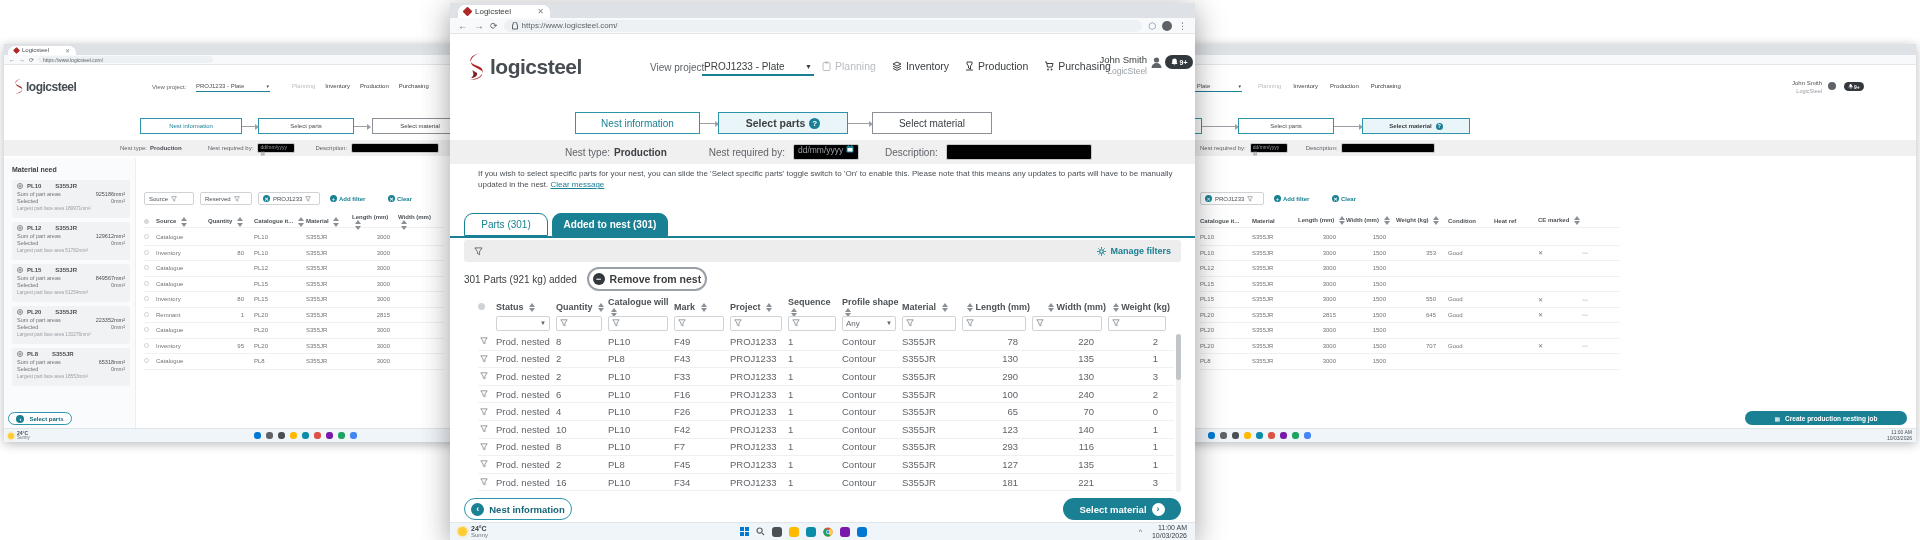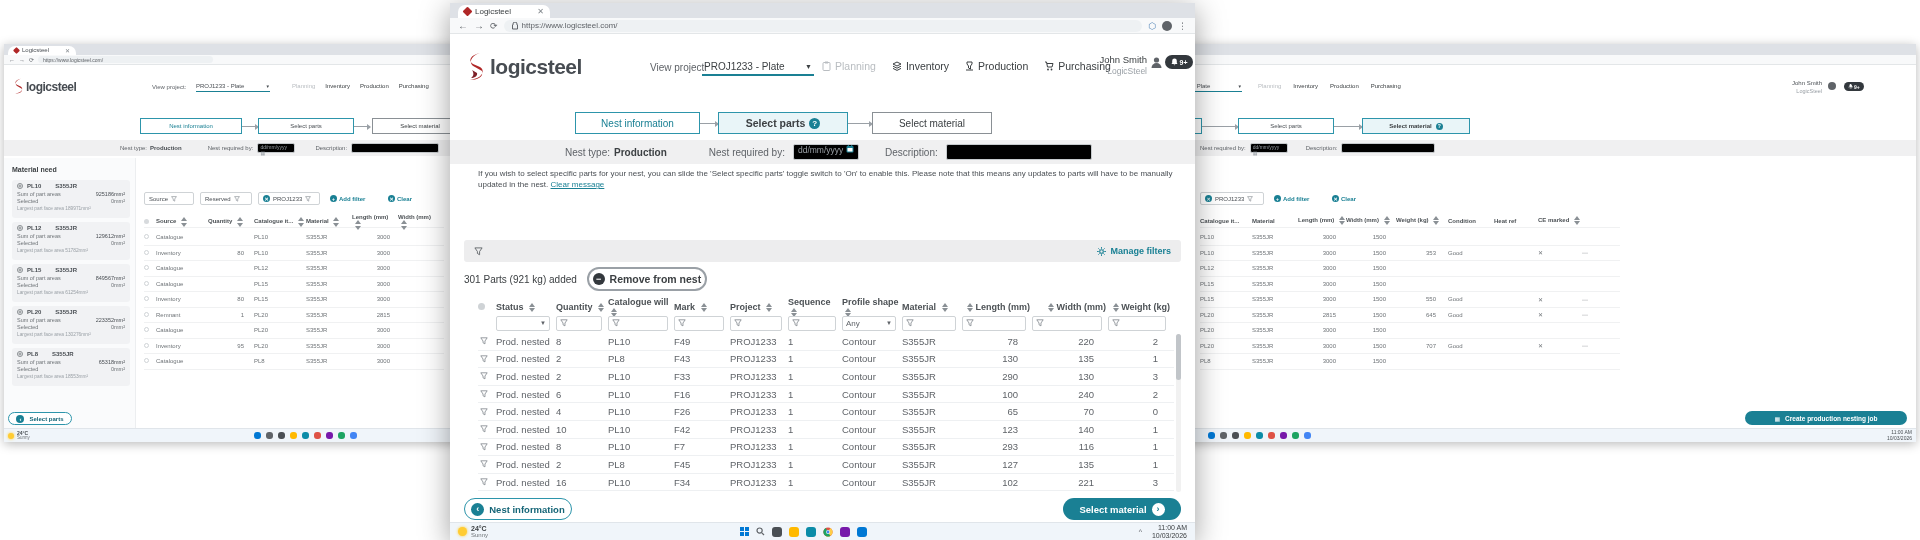--- a/index.html
+++ b/index.html
@@ -707,20 +707,29 @@
         </svg>
     </div>
     <span style="margin-left:26px; color:#5f6368;">Description:</span>
     <div class="inputbox" style="margin-left:8px; width:146px; height:16px;"></div>
   </div>
 
   <div class="content" style="top:165px; left:14px !important; width:717px; padding:0 0 0 14px; font-size:8px; line-height:11px; color:#4a4f54;">
     <div><span>If you wish to select specific parts for your nest, you can slide the 'Select specific parts' toggle switch to 'On' to enable this. Please note that this means any updates to parts will have to be manually updated in the nest.</span> <span class="link">Clear message</span></div>
   </div>
 
+  <div class="content" id="c-tabs" style="top:210px; height:24px;">
+    <div class="tabpill" style="left:14px; width:84px; color:#1a8094; background:#fff;">
+      <span>Parts (301)</span>
+    </div>
+    <div class="tabpill" style="left:102px; width:116px; color:#fff; background:#1a8094; font-weight:bold;">
+      <span>Added to nest (301)</span>
+    </div>
+    <div class="tealline abs" style="left:0; right:0; top:23px; height:1.5px;"></div>
+  </div>
 
   <div class="content" style="top:237px; left:14px !important; width:717px; height:22px; background:#ededee; border-radius:3px; display:flex; align-items:center; padding:0 10px; gap:7px; font-size:9px; color:#55595e;">
     <svg class="funnel" width="9" height="9" viewBox="0 0 10 10">
         <path d="M1 1h8L6.2 5v3.6L3.8 7.2V5z" fill="none" stroke="#5f6368" stroke-width="1"></path>
       </svg>
     <span style="margin-left:auto; display:flex; align-items:center; gap:4px;">
       <svg width="9" height="9" viewBox="0 0 10 10">
           <circle cx="5" cy="5" r="2" fill="none" stroke="#1a8094" stroke-width="1.2"></circle>
           <path d="M5 0v2M5 8v2M0 5h2M8 5h2M1.5 1.5l1.4 1.4M7.1 7.1l1.4 1.4M8.5 1.5L7.1 2.9M2.9 7.1L1.5 8.5" stroke="#1a8094" stroke-width="1"></path>
         </svg>
@@ -1013,21 +1022,21 @@
             </svg>
           </span>
           <span>Prod. nested</span>
           <span>16</span>
           <span>PL10</span>
           <span>F34</span>
           <span>PROJ1233</span>
           <span>1</span>
           <span>Contour</span>
           <span>S355JR</span>
-          <span class="num">102</span>
+          <span class="num">181</span>
           <span class="num">221</span>
           <span class="num">3</span>
         </div>
       </div>
   </div>
   <div class="abs" style="left:726px; top:331px; width:5px; height:158px; background:#f1f1f1; border-radius:3px;">
     <div style="width:5px; height:46px; background:#c1c5c9; border-radius:3px;"></div>
   </div>
 
   <div class="content" style="top:494px; height:24px; display:flex; align-items:center; justify-content:space-between; padding:0 14px;">

